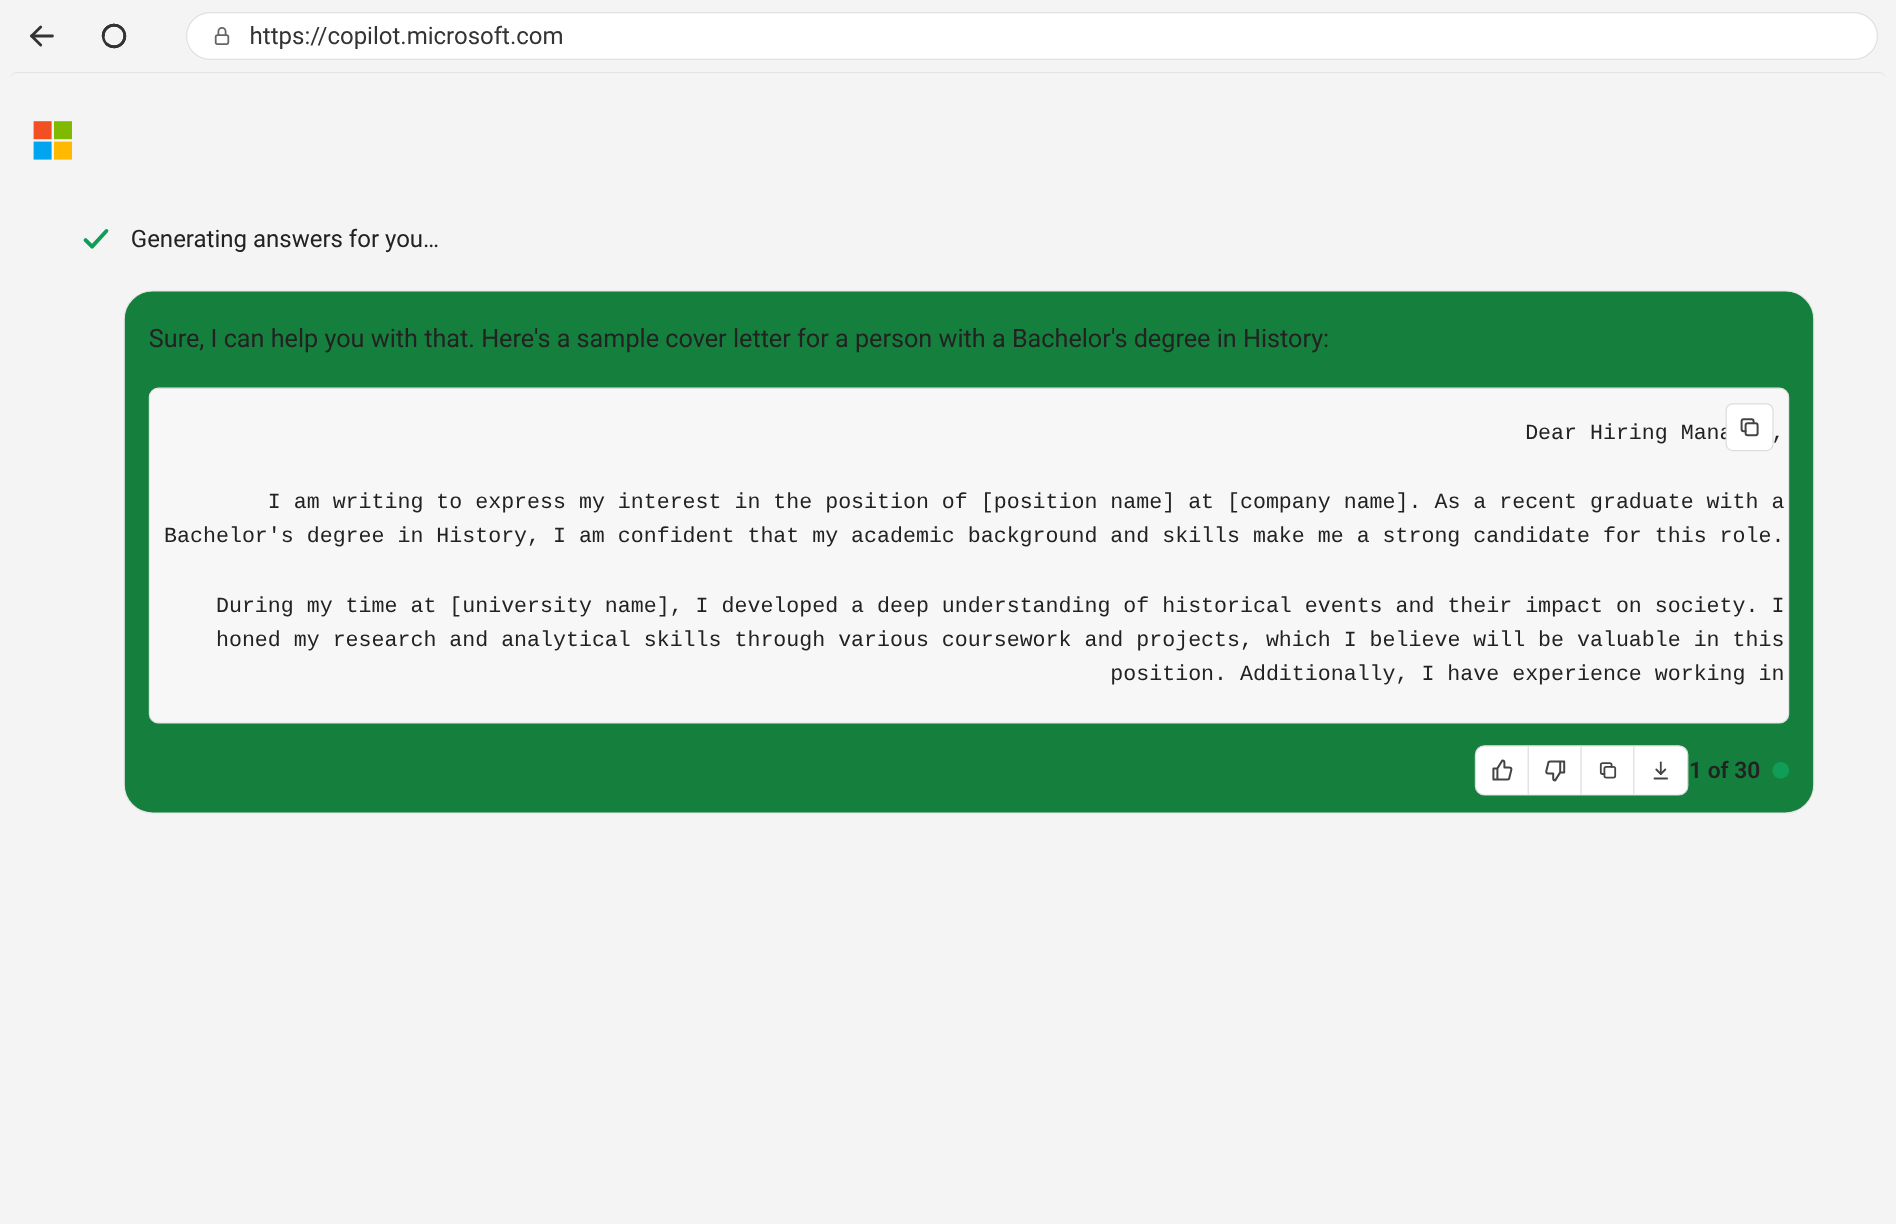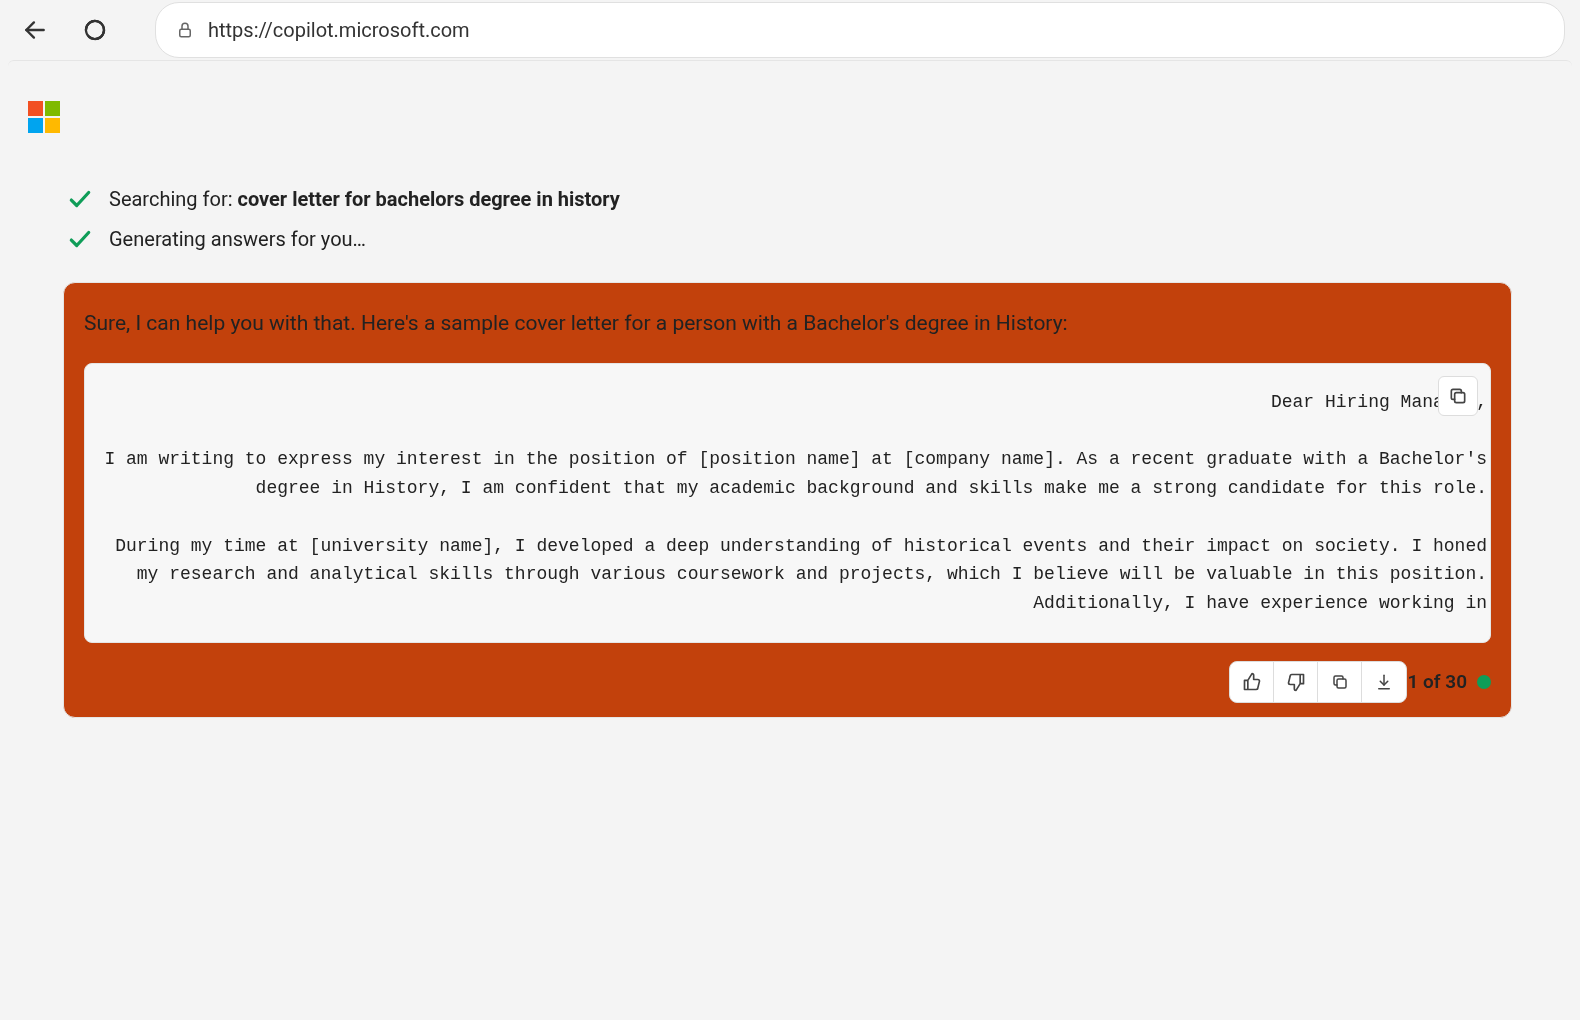--- a/index.html
+++ b/index.html
@@ -23,21 +23,21 @@
       height: 40px;
       display: flex;
       align-items: center;
       justify-content: center;
       cursor: pointer;
     }
     .url-bar {
       flex: 1;
       background: #fff;
       border-radius: 24px;
-      height: 56px;
+      height: 40px;
       display: flex;
       align-items: center;
       padding: 0 20px;
       gap: 14px;
       border: 1px solid #e0e0e0;
       margin-left: 20px;
     }
     .url-text {
       font-size: 20px;
       color: #333;
@@ -93,25 +93,26 @@
       width: 26px;
       height: 26px;
       flex-shrink: 0;
     }
     .status-text {
       font-size: 20px;
       color: #222;
     }
     .status-query { font-weight: 700; }
     .response-card {
-      background: #c2410c;
+      background: #15803d;
       border: 1px solid #e5e5e5;
-      border-radius: 12px;
+      border-radius: 24px;
       margin-top: 30px;
       padding: 24px 20px 14px 20px;
+      margin-left: 40px;
     }
     .response-intro {
       font-size: 21px;
       color: #222;
       line-height: 1.6;
       margin-bottom: 22px;
     }
     .code-block {
       background: #f7f7f7;
       border: 1px solid #e5e5e5;
@@ -212,28 +213,20 @@
   <div class="ms-logo">
     <div class="ms-red"></div>
     <div class="ms-green"></div>
     <div class="ms-blue"></div>
     <div class="ms-yellow"></div>
   </div>
 
   <div class="chat-container">
 
 
-    <div class="status-line">
-      <svg class="check-icon" viewBox="0 0 24 24" fill="none" stroke="#0f9d58" stroke-width="3" stroke-linecap="round" stroke-linejoin="round">
-          <polyline points="4 13 9 18 20 6"></polyline>
-        </svg>
-      <span class="status-text">
-        <span>Searching for: </span><span class="status-query">cover letter for bachelors degree in history</span>
-      </span>
-    </div>
 
     <div class="status-line">
       <svg class="check-icon" viewBox="0 0 24 24" fill="none" stroke="#0f9d58" stroke-width="3" stroke-linecap="round" stroke-linejoin="round">
           <polyline points="4 13 9 18 20 6"></polyline>
         </svg>
       <span class="status-text">Generating answers for you…</span>
     </div>
 
     <div class="response-card">
       <div class="response-intro">Sure, I can help you with that. Here's a sample cover letter for a person with a Bachelor's degree in History:</div>

